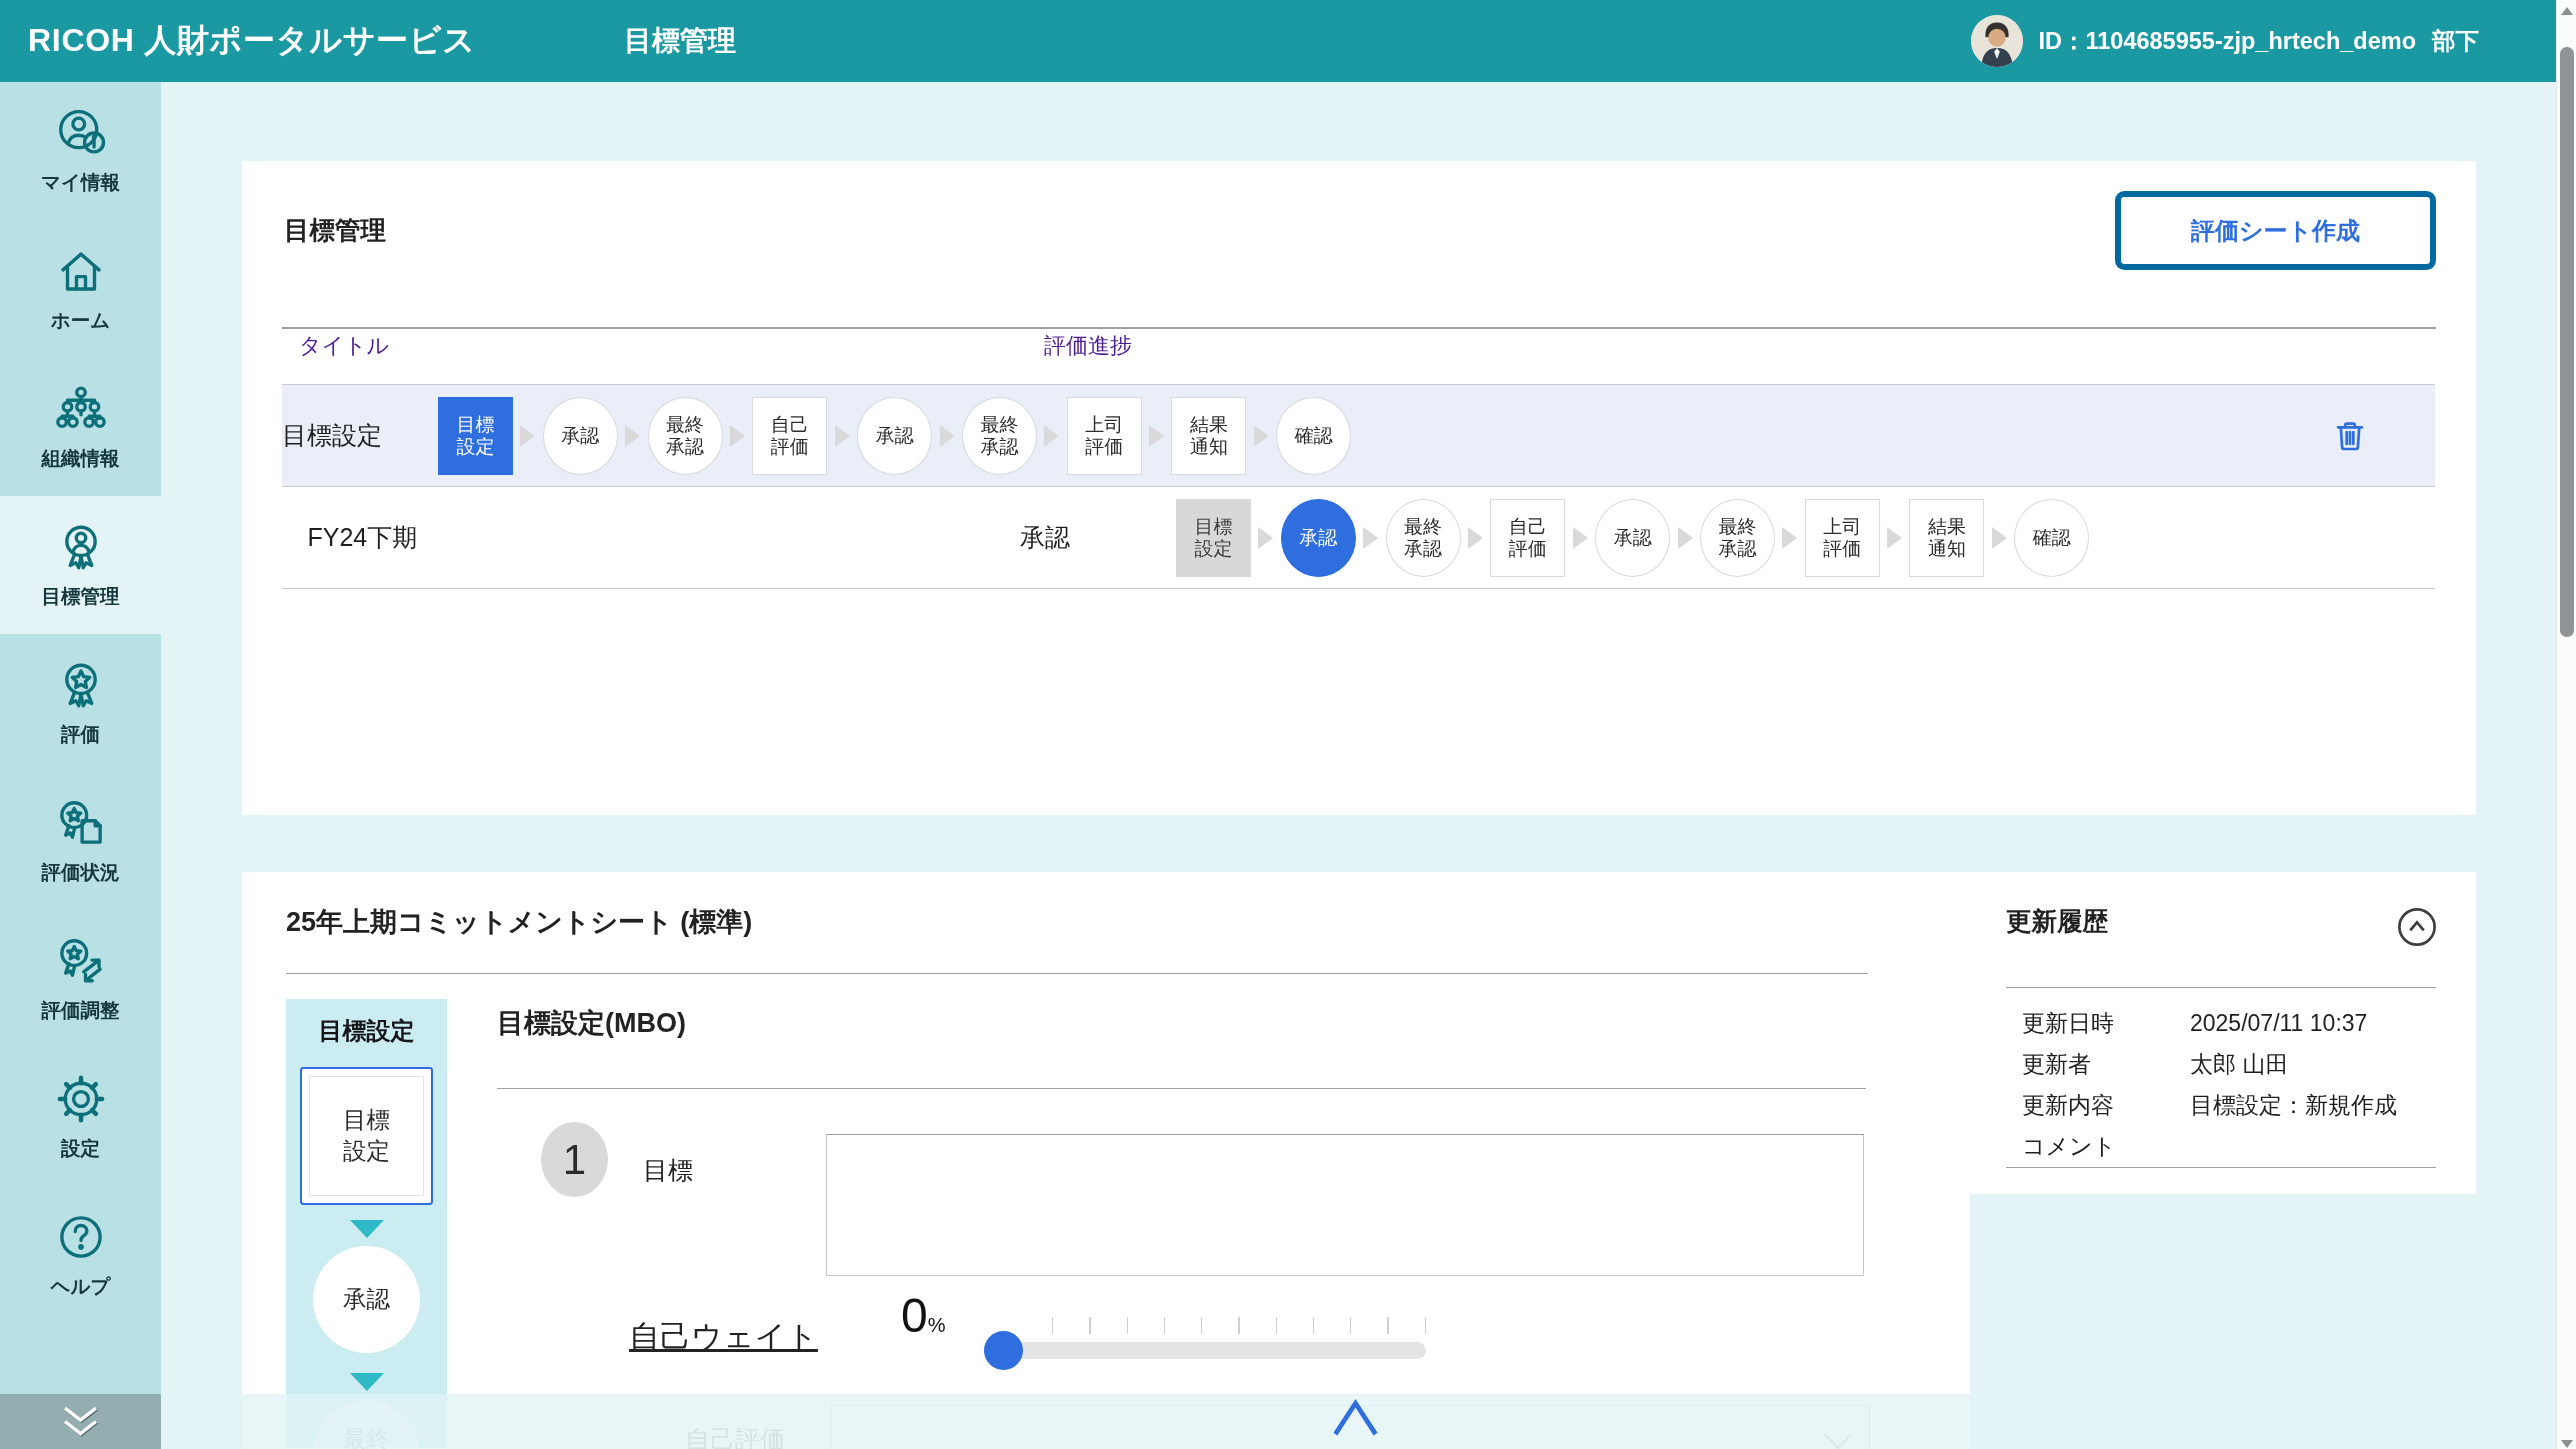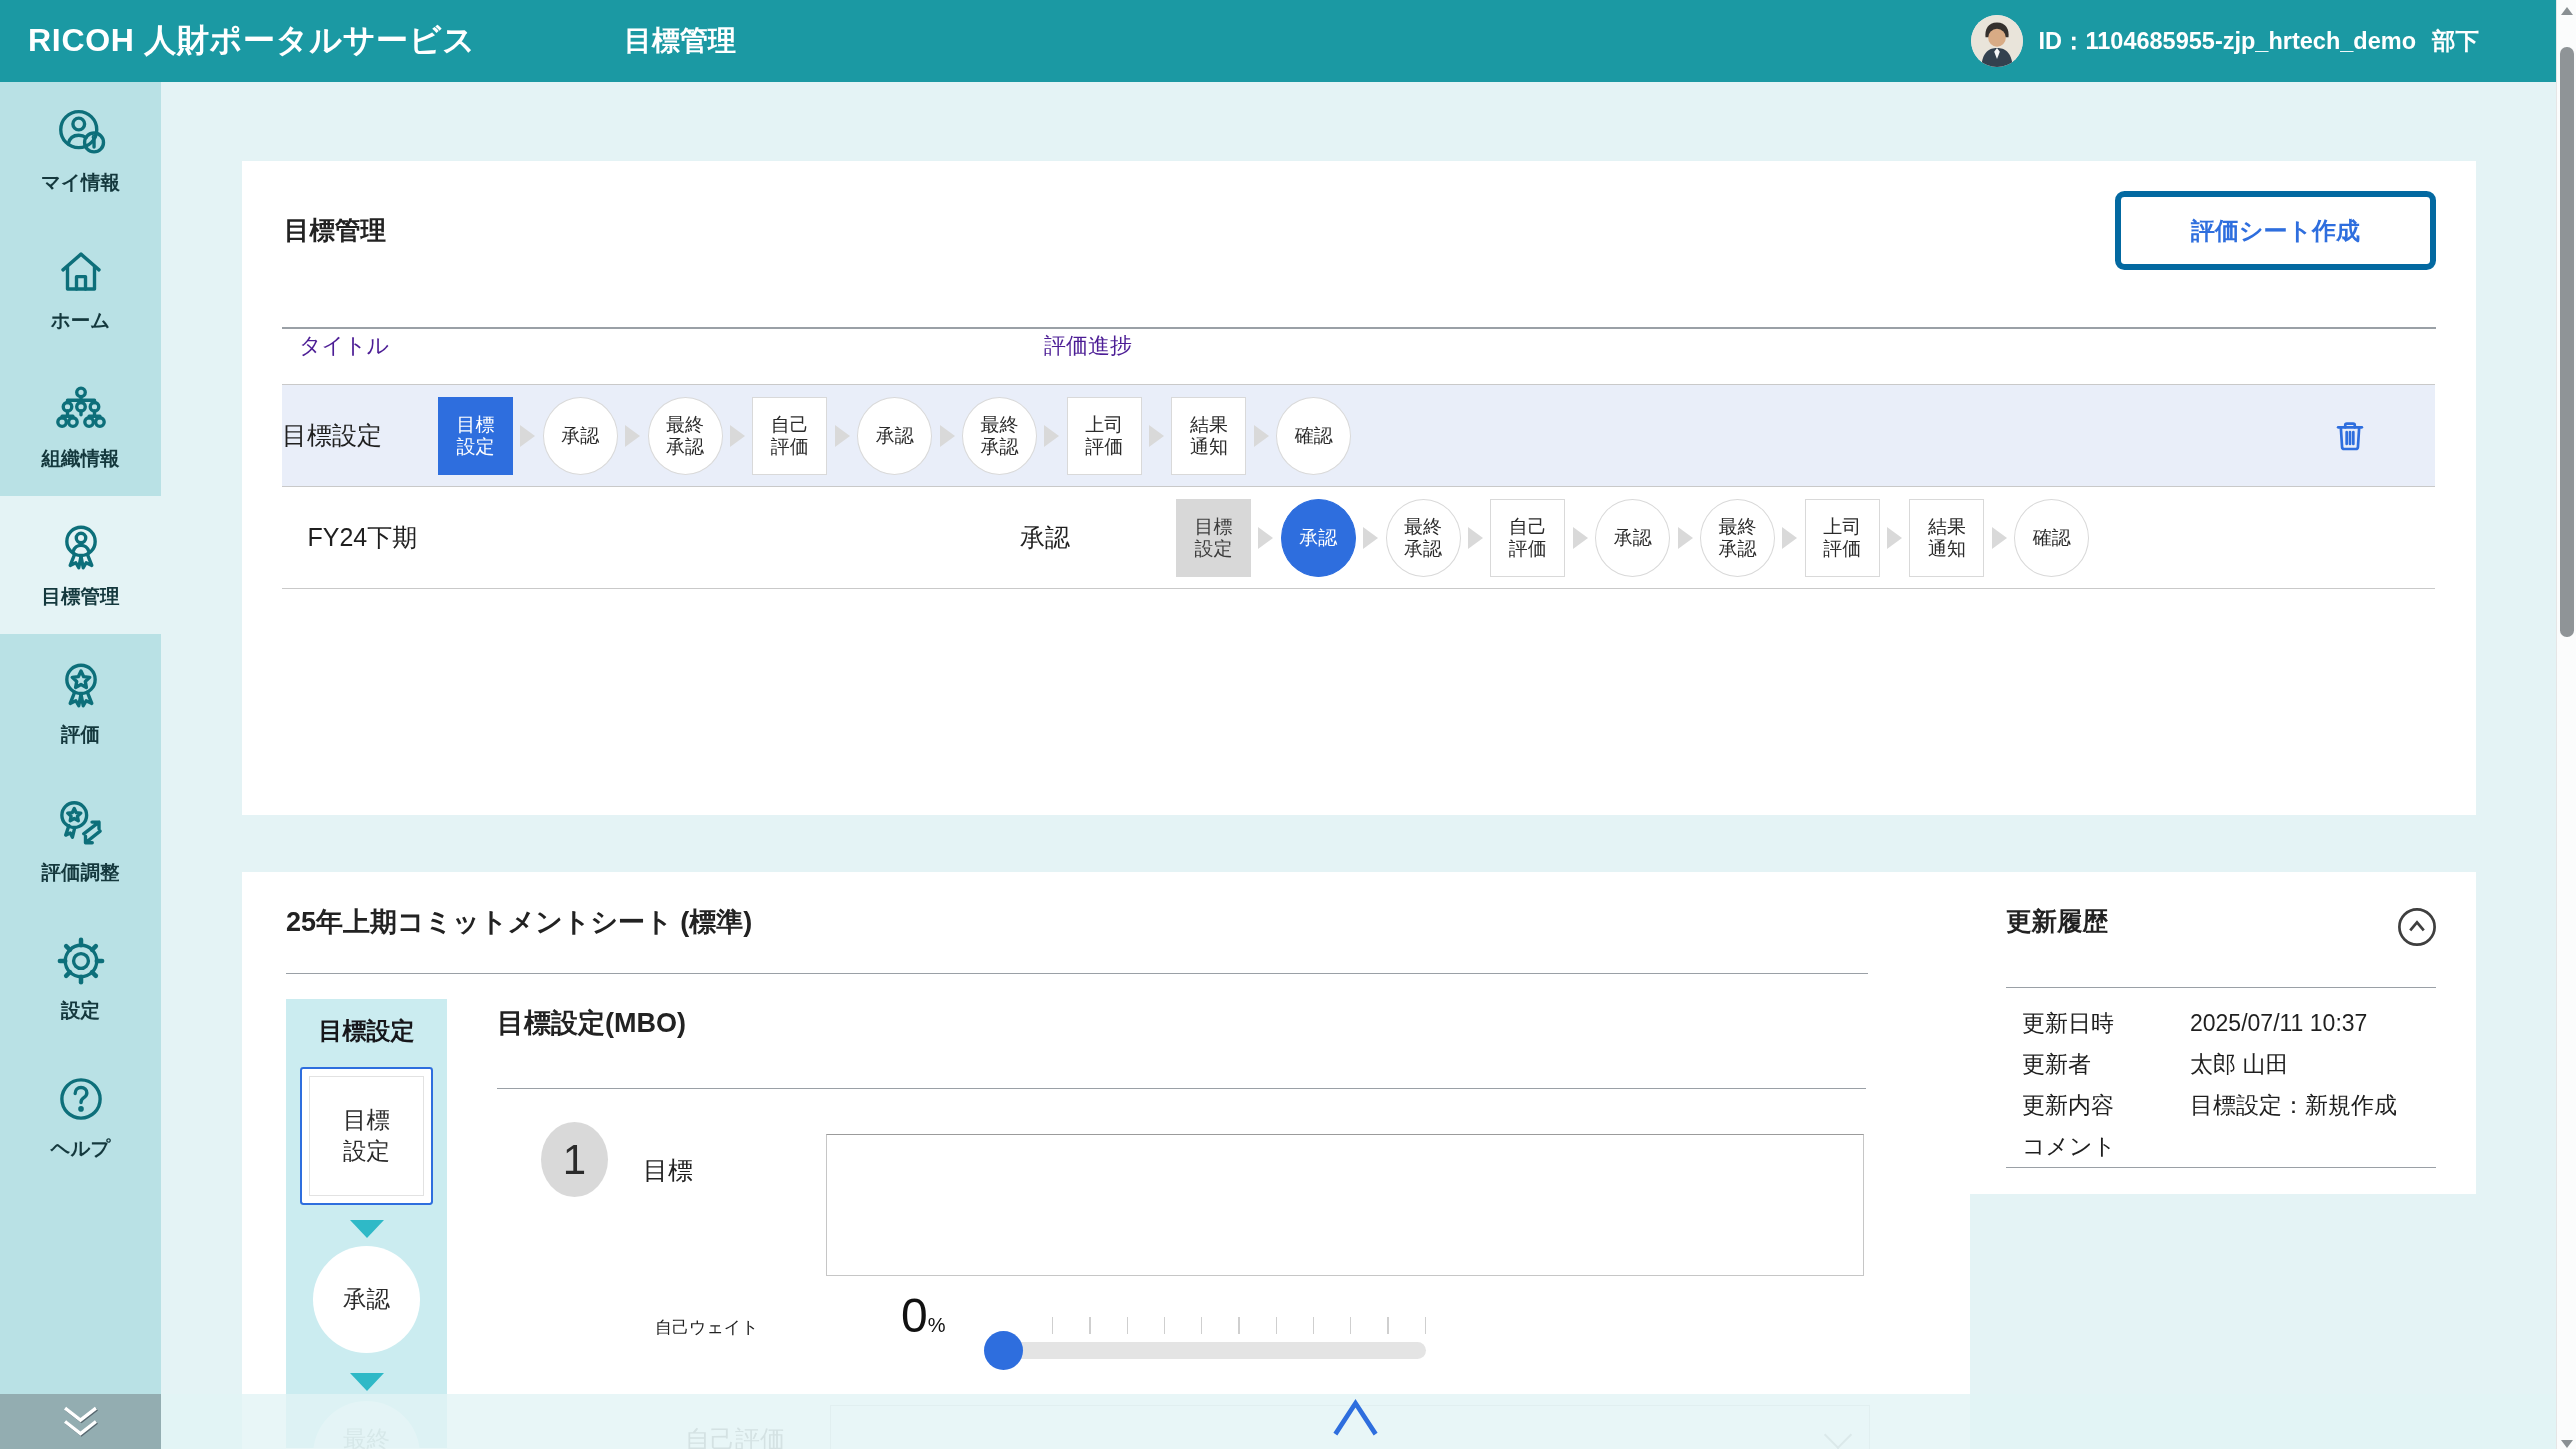--- a/index.html
+++ b/index.html
@@ -125,21 +125,21 @@
     position:absolute; left:299px; top:250px; width:67px; height:75px; border-radius:50%;
     background:#d9d9d9; display:flex; align-items:center; justify-content:center;
     font-size:42px; color:#2b2b2b;
   }
   .goal-lbl { position:absolute; left:401px; top:282px; font-size:25px; }
   .goal-input {
     position:absolute; left:584px; top:262px; width:1038px; height:142px;
     border:1.3px solid #c6c6c6; border-top-color:#9b9b9b; background:#fff;
     resize:none; font-family:inherit; font-size:23px; padding:9.4px;
   }
-  .weight-lbl { position:absolute; left:413px; top:444px; font-size:17px; }
+  .weight-lbl { position:absolute; left:387px; top:444px; font-size:31px;text-decoration:underline; }
   .weight-val { position:absolute; left:659px; top:416px; font-size:48px; font-weight:400; color:#111; }
   .weight-val .unit { font-size:20px; color:#111; }
   .slider-ticks { position:absolute; left:810px; top:445px; width:374px; display:flex; justify-content:space-between; }
   .slider-ticks i { width:1.3px; height:17.4px; background:#cfcfcf; }
   .slider-track { position:absolute; left:751px; top:470px; width:433px; height:17.4px; border-radius:8.7px; background:#e4e4e4; cursor:pointer; }
   .slider-thumb { position:absolute; left:742px; top:459px; width:39px; height:39px; border-radius:50%; background:#2e6ede; cursor:grab; }
 
   .se-lbl { position:absolute; left:443px; top:551px; font-size:25px; color:#a3a3a3; }
   .se-box {
     position:absolute; left:588px; top:533px; width:1040px; height:60px;
@@ -260,20 +260,30 @@
           <path d="M9.2 15.2 L7.2 20.2 L9.7 19 L11 21.2 L12 16.2"></path>
           <path d="M14.8 15.2 L16.8 20.2 L14.3 19 L13 21.2 L12 16.2"></path>
         </svg></span>
       <span class="lbl">評価</span>
     </div>
     <div class="side-item">
       <span><svg xmlns="http://www.w3.org/2000/svg" viewBox="0 0 24 24">
           <circle cx="9" cy="8.5" r="5.5"></circle>
           <path d="M9 5.6 L9.9 7.4 L11.9 7.6 L10.4 9 L10.8 11 L9 10 L7.2 11 L7.6 9 L6.1 7.6 L8.1 7.4 Z"></path>
           <path d="M6.6 13.2 L5.2 17.4 L7.2 16.4 L8.2 18.3 L9.2 14.2"></path>
+          <path d="M12.5 11 H18.3 L20.5 13.2 V20.5 H12.5 Z"></path>
+          <path d="M18.3 11 V13.2 H20.5"></path>
+        </svg></span>
+      <span class="lbl">評価状況</span>
+    </div>
+    <div class="side-item">
+      <span><svg xmlns="http://www.w3.org/2000/svg" viewBox="0 0 24 24">
+          <circle cx="9" cy="8.5" r="5.5"></circle>
+          <path d="M9 5.6 L9.9 7.4 L11.9 7.6 L10.4 9 L10.8 11 L9 10 L7.2 11 L7.6 9 L6.1 7.6 L8.1 7.4 Z"></path>
+          <path d="M6.6 13.2 L5.2 17.4 L7.2 16.4 L8.2 18.3 L9.2 14.2"></path>
           <path d="M13.2 16.8 L20 11.6 M20 11.6 H16.9 M20 11.6 V14.6"></path>
           <path d="M20.5 15.6 L14 20.8 M14 20.8 H17 M14 20.8 V17.9"></path>
         </svg></span>
       <span class="lbl">評価調整</span>
     </div>
     <div class="side-item">
       <span><svg xmlns="http://www.w3.org/2000/svg" viewBox="0 0 24 24">
           <circle cx="12" cy="12" r="3.3"></circle>
           <circle cx="12" cy="12" r="7"></circle>
           <g stroke-width="2">

